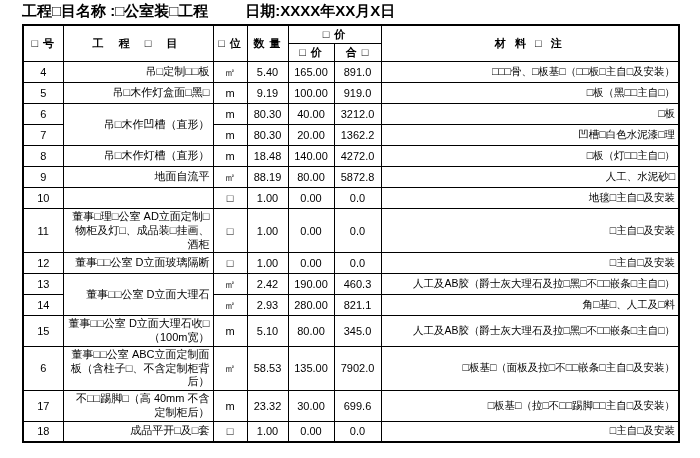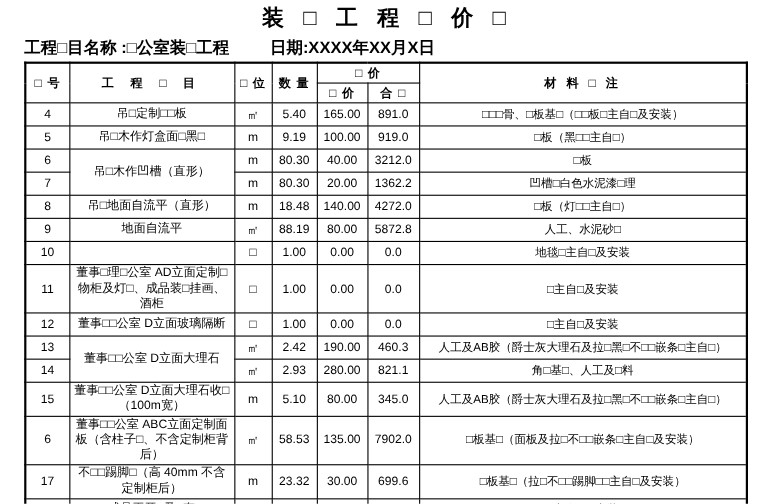--- a/index.html
+++ b/index.html
@@ -50,34 +50,33 @@
     font-weight: bold;
     text-align: center;
     letter-spacing: 1px;
     height: 16px;
     padding: 1px 2px;
     white-space: nowrap;
   }
   tbody td { height: 21px; }
   tr.tall td { height: 29px; }
   td.c { text-align: center; white-space: nowrap; }
-  td.l { text-align: center; margin-left: 32px; }
+  td.l { text-align: right; margin-left: 32px; }
   td.proj { line-height: 1.25; }
   td.remark {
     font-size: 10.5px;
     white-space: nowrap;
     letter-spacing: 0;
   }
 </style>
 </head>
 <body>
 
 <div class="page">
 
-  <div class="doc-title">装 □ 工 程 □ 价 □</div>
 
   <div class="info-line">
     <span>工程□目名称 :□公室装□工程</span>
     <span class="date">日期:XXXX年XX月X日</span>
   </div>
 
   <table class="quote">
     <colgroup>
       <col style="width:40px">
       <col style="width:150px">
@@ -132,21 +131,21 @@
         <tr>
           <td class="c">7</td>
           <td class="c">m</td>
           <td class="c">80.30</td>
           <td class="c">20.00</td>
           <td class="c">1362.2</td>
           <td class="l remark">凹槽□白色水泥漆□理</td>
         </tr>
         <tr>
           <td class="c">8</td>
-          <td class="l proj">吊□地面自流平（直形）</td>
+          <td class="l proj">吊□木作灯槽（直形）</td>
           <td class="c">m</td>
           <td class="c">18.48</td>
           <td class="c">140.00</td>
           <td class="c">4272.0</td>
           <td class="l remark">□板（灯□□主自□）</td>
         </tr>
         <tr>
           <td class="c">9</td>
           <td class="l proj">地面自流平</td>
           <td class="c">㎡</td>

